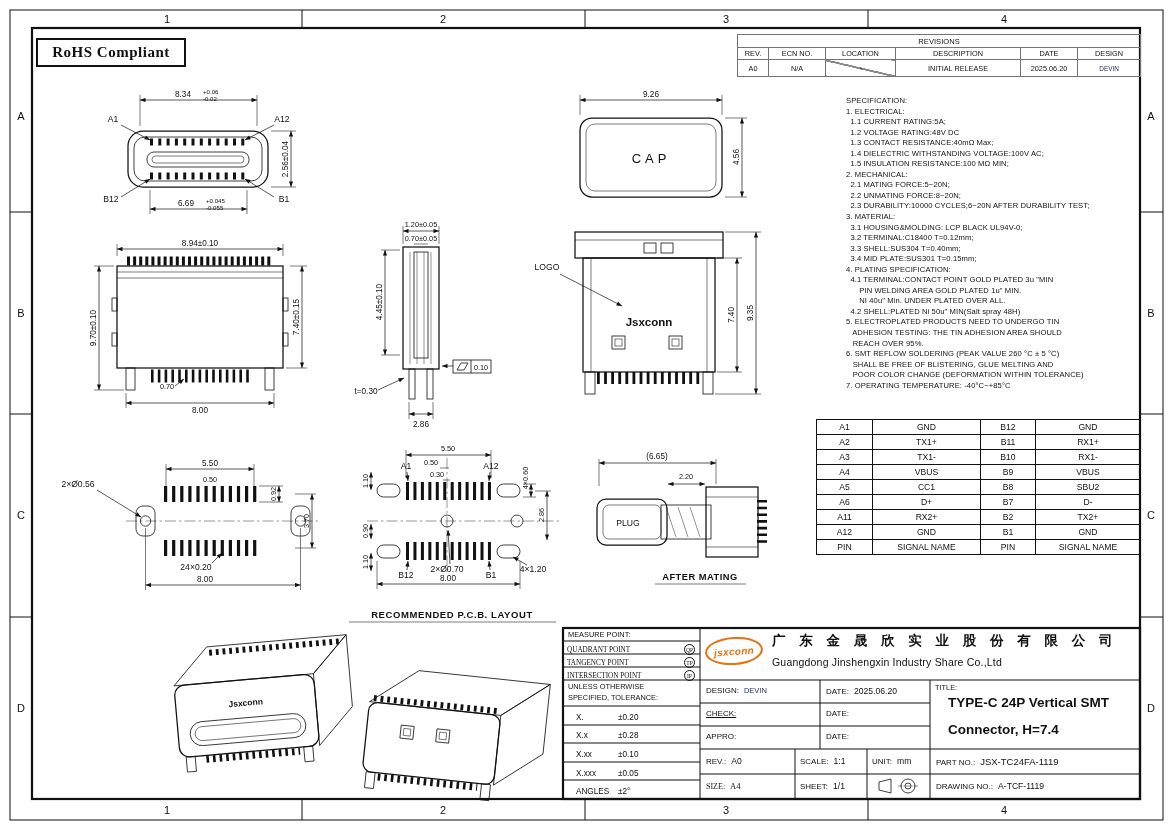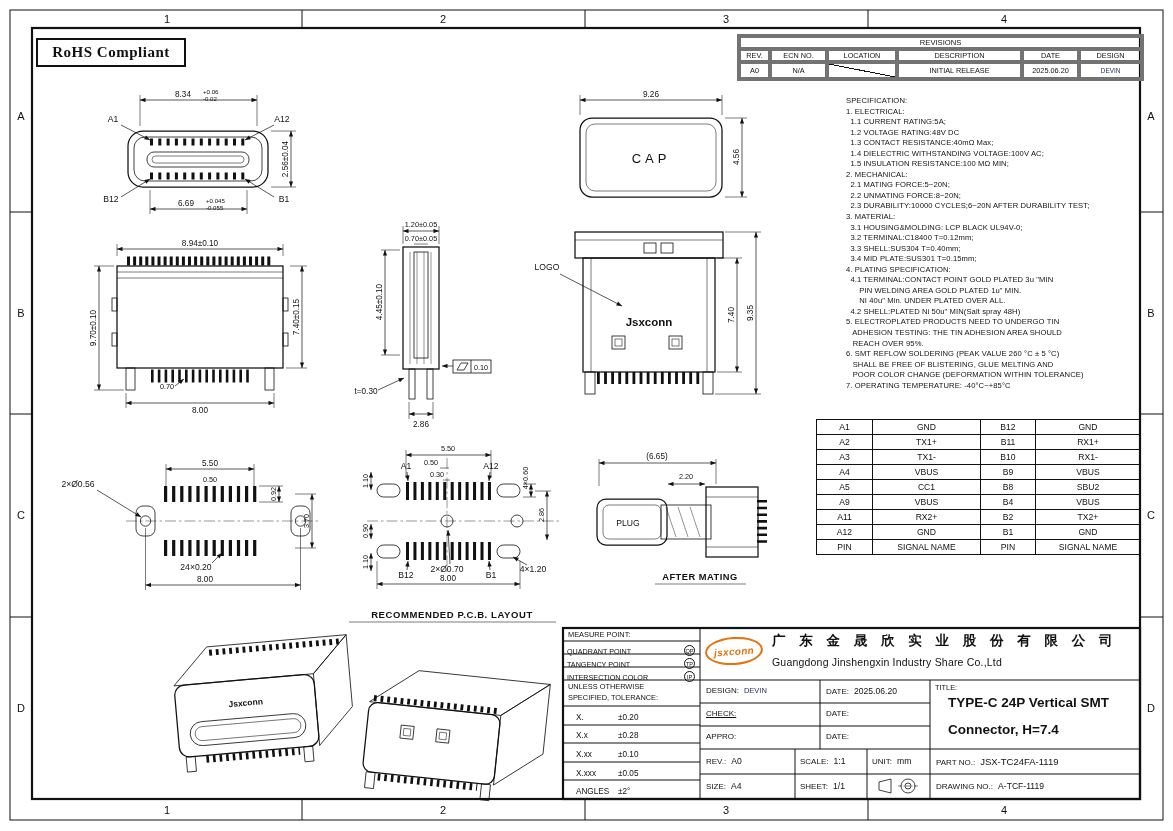--- a/index.html
+++ b/index.html
@@ -30,40 +30,40 @@
   .frame1 { stroke:#111; stroke-width:1; fill:none; }
   .frame2 { stroke:#111; stroke-width:2.2; fill:none; }
   .gridln { stroke:#111; stroke-width:1; }
 
   .rohs { position:absolute; left:36px; top:38px; width:150px; height:29px; border:2px solid #111;
           display:flex; align-items:center; justify-content:center;
           font-family:"Liberation Serif", serif; font-weight:bold; font-size:15px; letter-spacing:.5px; }
 
   table.rev { position:absolute; left:737px; top:34px; width:403px; border-collapse:collapse; table-layout:fixed;
               font-size:7.3px; text-align:center; }
-  table.rev td { border:4px solid #737373; padding:0; overflow:hidden; white-space:nowrap; }
+  table.rev td { border:1px solid #737373; padding:0; overflow:hidden; white-space:nowrap; }
   table.rev tr.r1 td { height:13px; font-size:7.6px; }
   table.rev tr.r2 td { height:12px; }
   table.rev tr.r3 td { height:17px; }
   td.slash { background:linear-gradient(to top right, transparent calc(50% - .5px), #111 calc(50% - .5px), #111 calc(50% + .5px), transparent calc(50% + .5px)); }
   .sig { font-size:6.4px; color:#1d2a50; }
 
   .spec { position:absolute; left:810px; top:96px; width:334px; font-size:7.6px; line-height:10.55px; letter-spacing:.1px;margin-left:36px; }
   .spec-line { white-space:pre; }
 
   table.pins { position:absolute; left:816px; top:419px; width:324px; border-collapse:collapse; table-layout:fixed;
                font-size:8.6px; text-align:center; }
   table.pins td { border:1px solid #111; height:15px; padding:0; }
 
   .tb-label { position:absolute; font-size:7.4px; white-space:nowrap; }
   .tb-cell  { position:absolute; font-size:8px; white-space:nowrap; display:flex; gap:5px; align-items:baseline; }
   .tb-cell .lab { font-size:8px; }
   .tb-cell .val { font-size:8.6px; }
   .measure { position:absolute; left:567px; top:643px; width:128px; }
-  .measure-row { display:flex; justify-content:space-between; align-items:flex-end; height:13px; font-size:7.2px; }
+  .measure-row { display:flex; justify-content:space-between; align-items:center; height:13px; font-size:7.2px;font-family:Liberation Serif, serif; }
   .circ { display:inline-flex; align-items:center; justify-content:center; width:11px; height:11px; border:1px solid #111;
           border-radius:50%; font-size:5.6px; }
   .tol { position:absolute; left:576px; top:708px; width:100px; }
   .tol-row { display:flex; height:18.6px; font-size:8.2px; align-items:center; }
   .tol-row .t-lab { width:42px; }
   .logo { position:absolute; left:705px; top:637px; width:58px; height:28px; border:2px solid #e8720e; border-radius:50%;
           display:flex; align-items:center; justify-content:center; transform:rotate(-4deg);
           color:#e8720e; font-weight:bold; font-style:italic; font-size:10px; letter-spacing:.3px; }
   .cn { position:absolute; left:772px; top:632px; font-size:13.5px; font-weight:bold; letter-spacing:5px; white-space:nowrap; }
   .en { position:absolute; left:772px; top:656px; font-size:10.5px; letter-spacing:.2px; white-space:nowrap; }
@@ -521,29 +521,29 @@
           <td>VBUS</td>
         </tr>
 
         <tr>
           <td>A5</td>
           <td>CC1</td>
           <td>B8</td>
           <td>SBU2</td>
         </tr>
 
-
-
-
-        <tr>
-          <td>A9</td>
-          <td>VBUS</td>
-          <td>B4</td>
-          <td>VBUS</td>
-        </tr>
+        <tr>
+          <td>A6</td>
+          <td>D+</td>
+          <td>B7</td>
+          <td>D-</td>
+        </tr>
+
+
+
 
 
         <tr>
           <td>A11</td>
           <td>RX2+</td>
           <td>B2</td>
           <td>TX2+</td>
         </tr>
 
         <tr>
@@ -570,21 +570,21 @@
         <span>QUADRANT POINT</span>
         <span class="circ">QP</span>
       </div>
 
       <div class="measure-row">
         <span>TANGENCY POINT</span>
         <span class="circ">TP</span>
       </div>
 
       <div class="measure-row">
-        <span>INTERSECTION COLOR</span>
+        <span>INTERSECTION POINT</span>
         <span class="circ">IP</span>
       </div>
     </div>
   <div class="tb-label" style="left:568px; top:682px;">UNLESS OTHERWISE</div>
   <div class="tb-label" style="left:568px; top:693px;">SPECIFIED, TOLERANCE:</div>
   <div class="tol">
 
       <div class="tol-row">
         <span class="t-lab">X.</span>
         <span>±0.20</span>
@@ -647,21 +647,21 @@
     <span class="val">1:1</span>
   </div>
   <div class="tb-cell" style="left:872px; top:756px;">
     <span class="lab">UNIT:</span>
     <span class="val">mm</span>
   </div>
   <div class="tb-cell" style="left:936px; top:756px;">
     <span class="lab">PART NO.:</span>
     <span class="val" style="font-size:9.5px">JSX-TC24FA-1119</span>
   </div>
-  <div class="tb-cell" style="left:706px; top:781px;">
+  <div class="tb-cell" style="left:706px; top:781px;font-family:Liberation Serif, serif;">
     <span class="lab">SIZE:</span>
     <span class="val">A4</span>
   </div>
   <div class="tb-cell" style="left:800px; top:781px;">
     <span class="lab">SHEET:</span>
     <span class="val">1/1</span>
   </div>
   <div class="tb-cell" style="left:936px; top:781px;">
     <span class="lab">DRAWING NO.:</span>
     <span class="val">A-TCF-1119</span>

